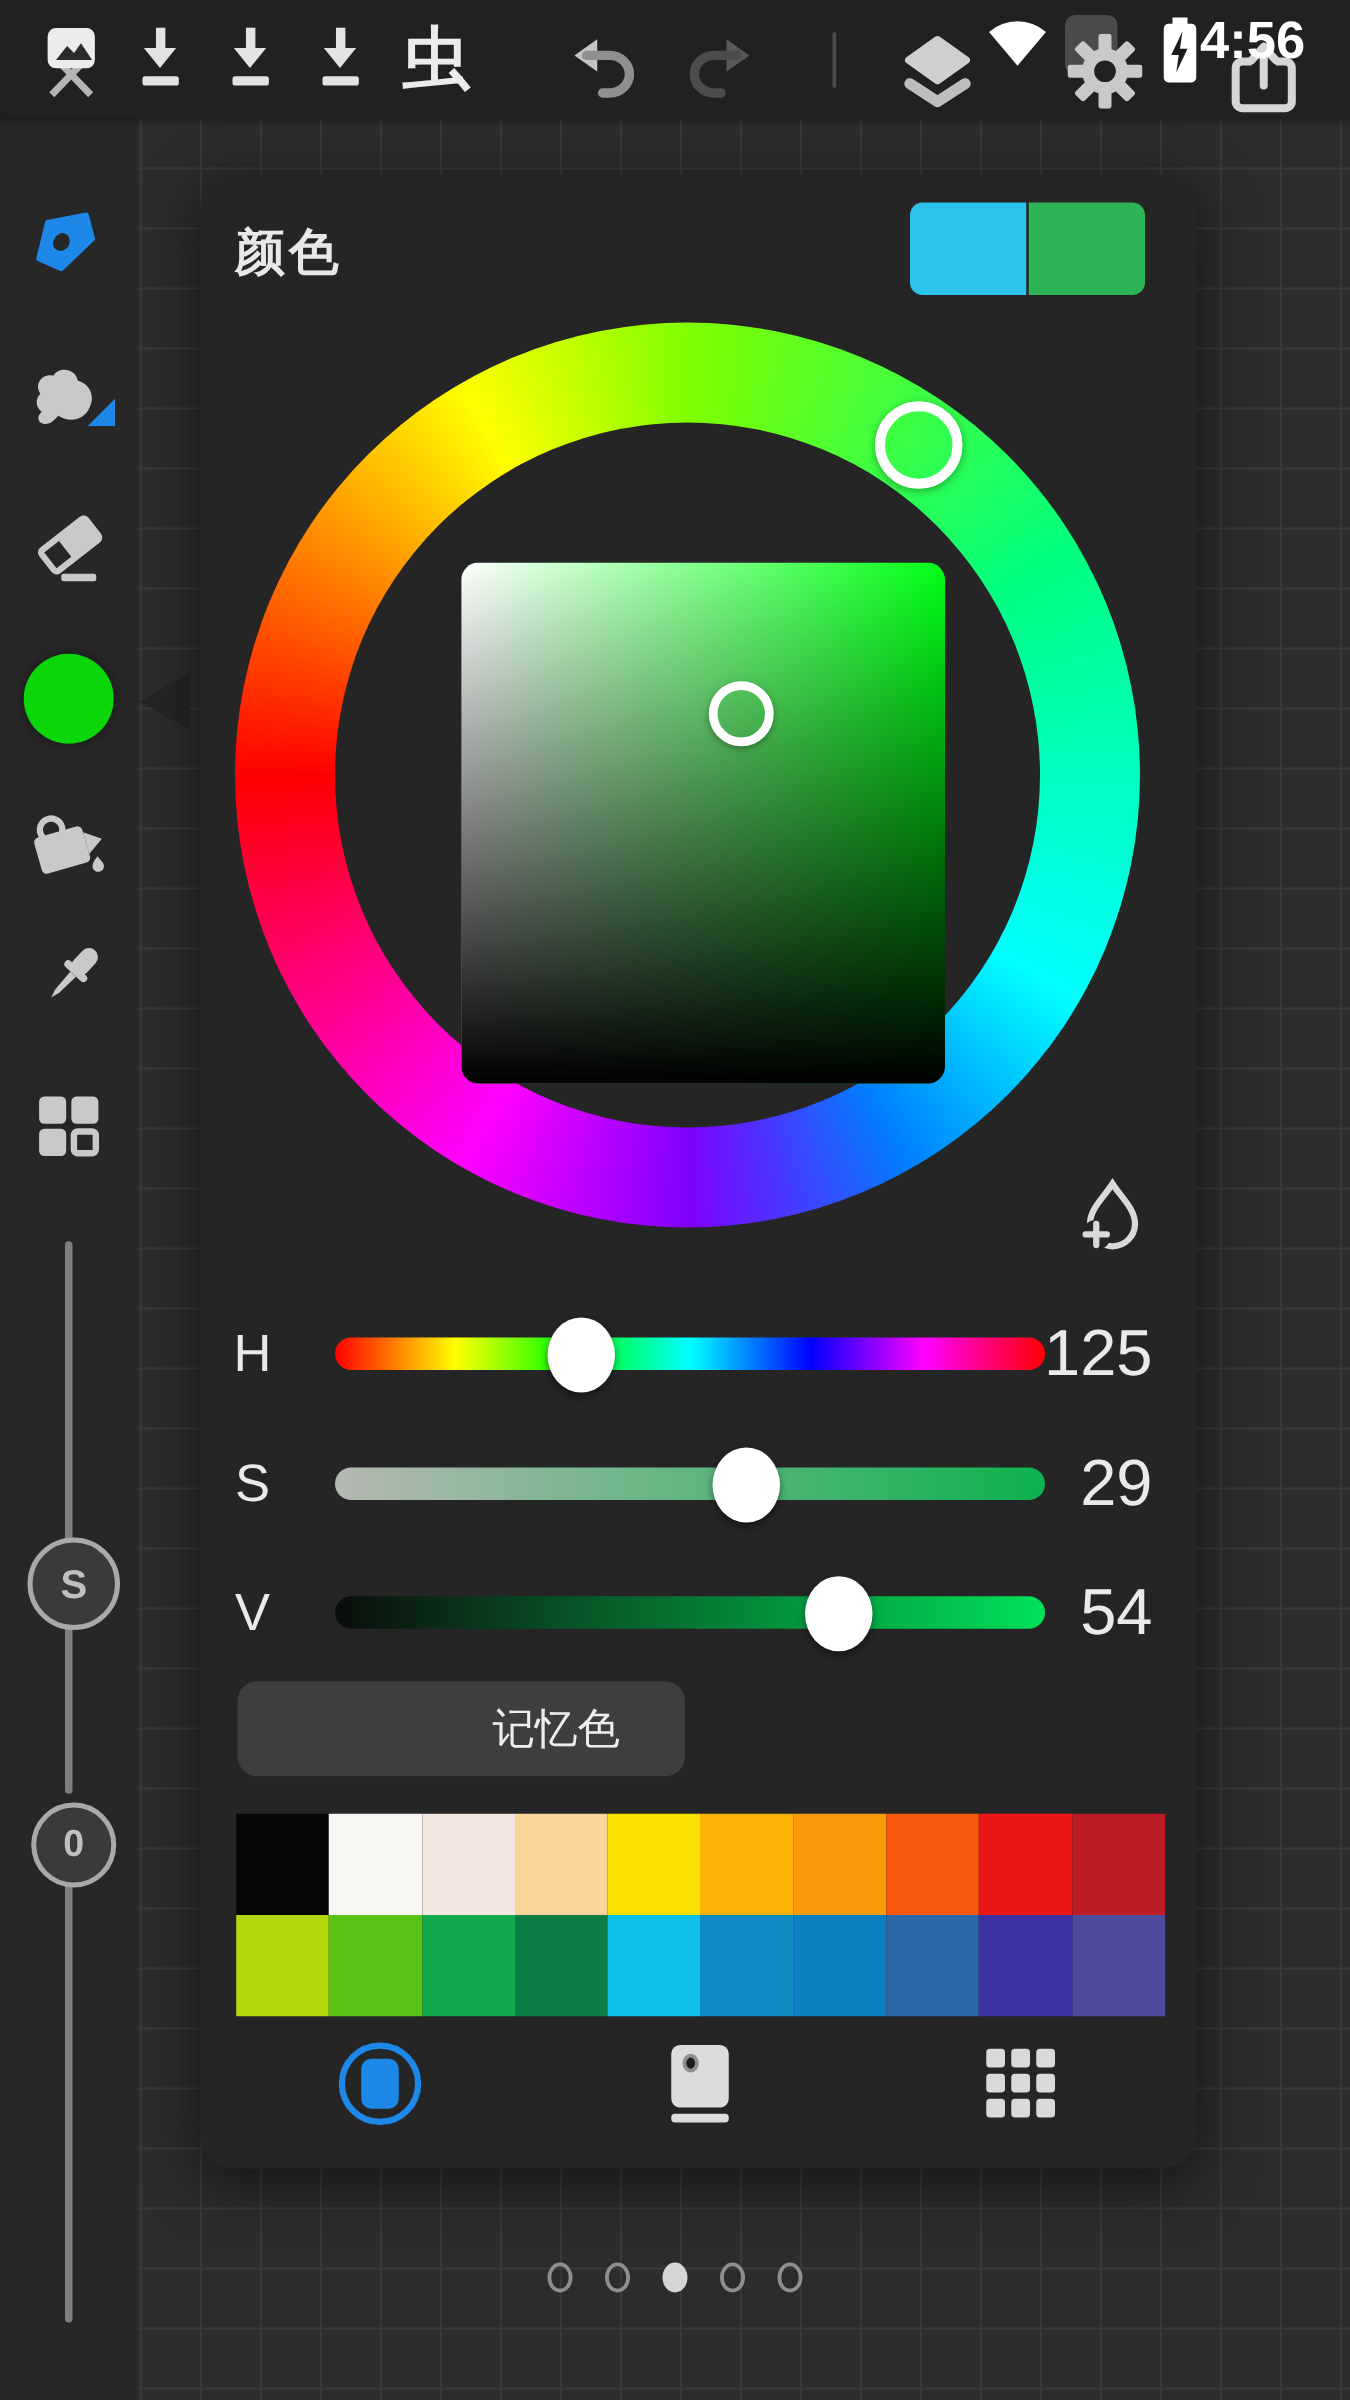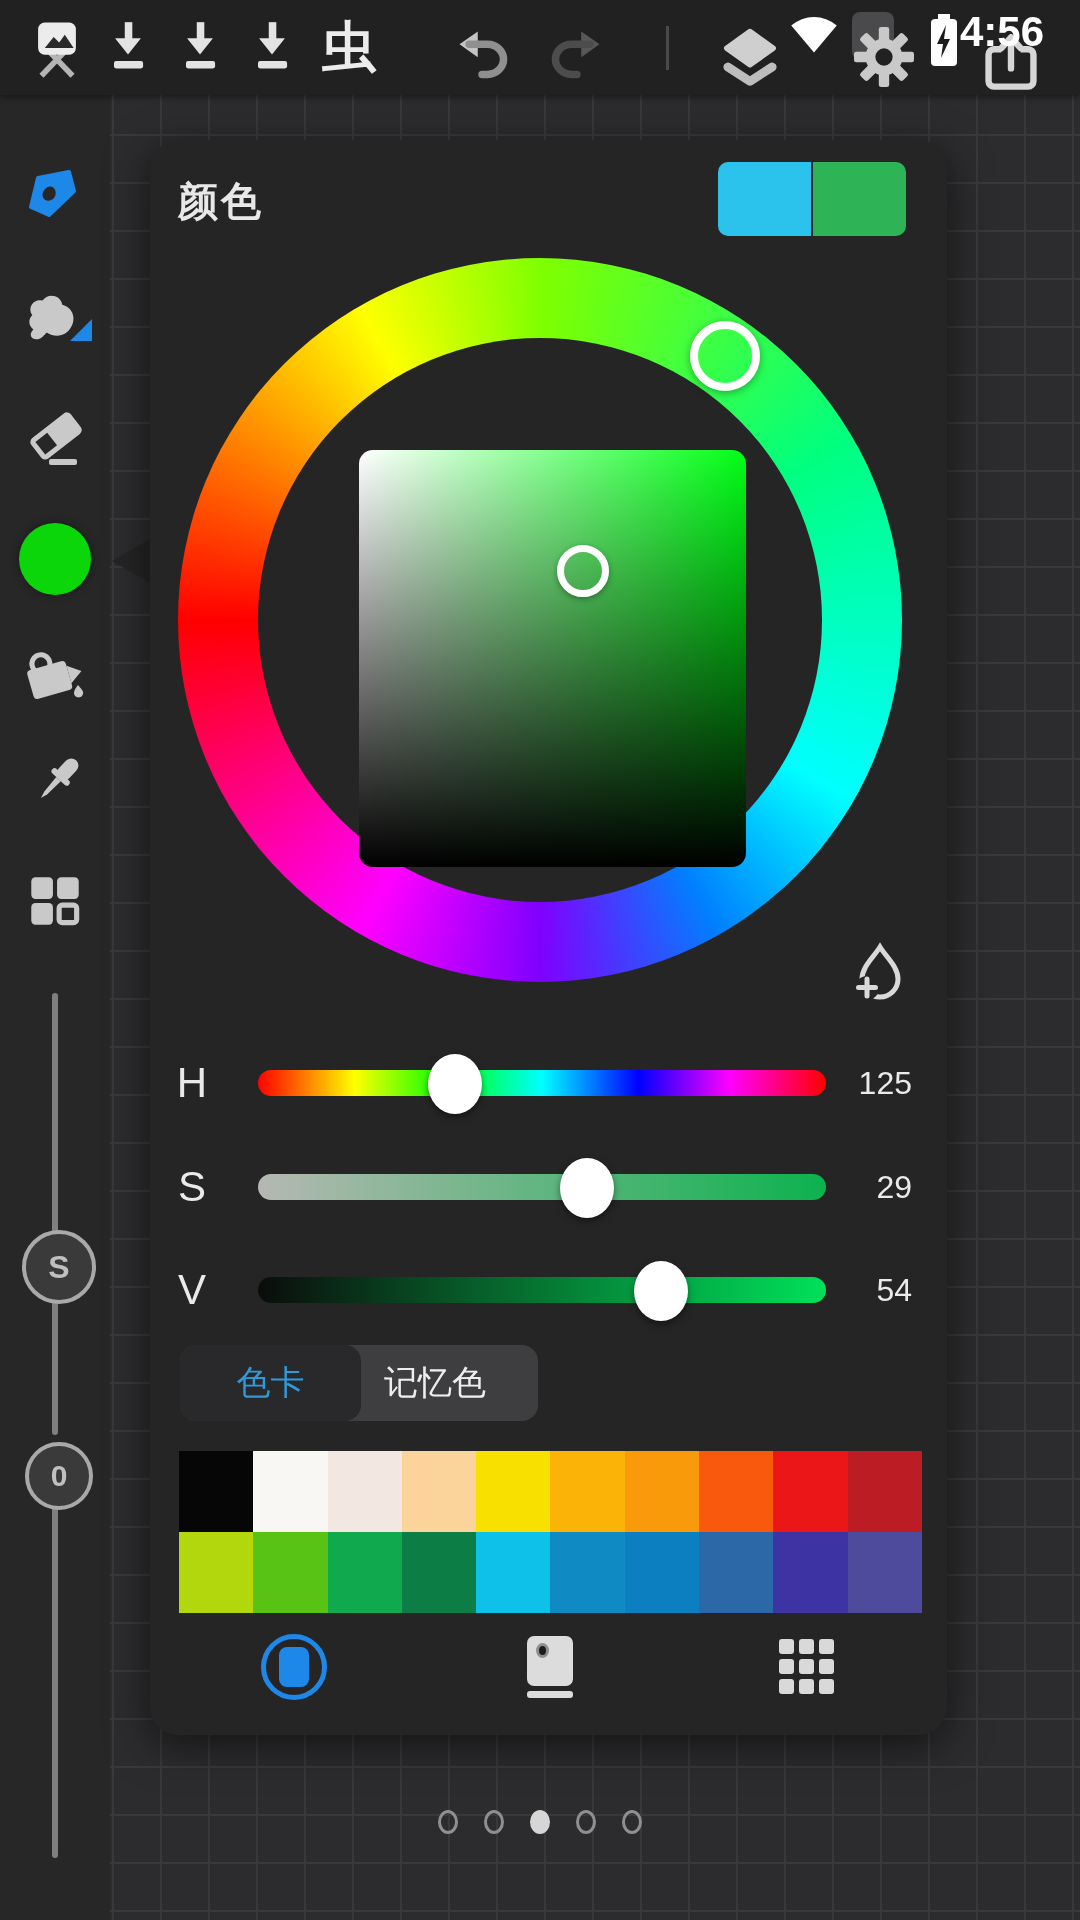--- a/index.html
+++ b/index.html
@@ -20,21 +20,21 @@
   
   .sidebar{position:absolute;left:0;top:95px;width:110px;height:1825px;background:#272727;z-index:20;}
   .tool{position:absolute;left:0;width:110px;display:flex;align-items:center;justify-content:center;}
   .cur-color{width:72px;height:72px;border-radius:50%;box-shadow:0 0 10px rgba(0,0,0,.4);}
   .sel-tri{position:absolute;left:70px;top:224px;width:22px;height:22px;background:#1e88e8;
     clip-path:polygon(100% 0,100% 100%,0 100%);}
   .vtrack{position:absolute;left:52px;width:6px;background:#7f7f7f;border-radius:3px;}
   .knob{position:absolute;border-radius:50%;background:#3a3a3a;border:4px solid #a9a9a9;
     display:flex;align-items:center;justify-content:center;color:#c0c0c0;font-weight:700;z-index:2;}
   
-  .panel{position:absolute;left:150px;top:140px;width:797px;height:1595px;background:#252526;border-radius:28px;
+  .panel{position:absolute;left:160px;top:140px;width:797px;height:1595px;background:#252526;border-radius:28px;
     z-index:25;box-shadow:0 10px 44px rgba(0,0,0,.55);}
   .panel-tail{position:absolute;left:112px;top:538px;width:0;height:0;z-index:24;
     border-top:23px solid transparent;border-bottom:23px solid transparent;border-right:40px solid #252526;}
   .panel-title{position:absolute;left:28px;top:34px;color:#e8e8e8;font-size:40px;font-weight:600;letter-spacing:3px;}
   .pair{position:absolute;left:568px;top:22px;display:flex;}
   .pair .sw{width:93px;height:74px;}
   .pair .sw.l{border-radius:10px 0 0 10px;margin-right:2px;}
   .pair .sw.r{border-radius:0 10px 10px 0;}
   .ring{position:absolute;left:28px;top:118px;width:724px;height:724px;border-radius:50%;
     background:conic-gradient(#80ff00,#00ff80 60deg,#00ffff 120deg,#0080ff 150deg,#8000ff 180deg,
@@ -44,21 +44,21 @@
     box-sizing:border-box;box-shadow:0 2px 8px rgba(0,0,0,.35);}
   .sv-square{position:absolute;left:209px;top:310px;width:387px;height:417px;border-radius:14px;}
   .sv-handle{position:absolute;width:52px;height:52px;border-radius:50%;border:7px solid #fff;
     box-sizing:border-box;box-shadow:0 2px 6px rgba(0,0,0,.35);}
   .drop-btn{position:absolute;left:700px;top:802px;width:60px;height:60px;}
   .srow{position:absolute;left:0;width:797px;height:64px;}
   .srow .lab{position:absolute;left:0;top:0;width:84px;height:64px;display:flex;align-items:center;
     justify-content:center;color:#eaeaea;font-size:42px;}
   .srow .track{position:absolute;left:108px;top:19px;width:568px;height:26px;border-radius:13px;}
   .srow .val{position:absolute;left:684px;top:0;width:78px;height:64px;display:flex;align-items:center;
-    justify-content:flex-end;color:#eaeaea;font-size:32px;}
+    justify-content:flex-end;color:#eaeaea;font-size:52px;}
   .track.h{background:linear-gradient(to right,#ff0000,#ffff00 17%,#00ff00 33%,#00ffff 50%,#0000ff 67%,#ff00ff 83%,#ff0000);}
   .track.s{background:linear-gradient(to right,#b6b8b2,#0cb24e);}
   .track.v{background:linear-gradient(to right,#0b0c0b,#00e15a);}
   .sl-handle{position:absolute;top:-16px;width:54px;height:60px;border-radius:50%;background:#fff;
     box-shadow:0 3px 7px rgba(0,0,0,.45);}
   .tabs{position:absolute;left:30px;top:1205px;width:358px;height:76px;background:#3e3e40;border-radius:16px;}
   .tab{position:absolute;top:0;height:76px;display:flex;align-items:center;justify-content:center;
     font-size:34px;color:#ededed;border-radius:16px;}
   .tab.t0{left:0;width:181px;}
   .tab.t1{left:181px;width:148px;}
@@ -278,21 +278,20 @@
     </div>
     <div class="srow" style="top:1118px;">
       <div class="lab">V</div>
       <div class="track v">
         <div class="sl-handle" style="left: 376.28px;"></div>
       </div>
       <div class="val">54</div>
     </div>
 
     <div class="tabs">
-      <div class="tab t0 active" id="tab0">色卡</div>
       <div class="tab t1" id="tab1">记忆色</div>
     </div>
 
     <div class="pal" style="top:1311px;">
         <div class="cell" style="background-color: rgb(6, 6, 6);"></div>
         <div class="cell" style="background-color: rgb(248, 247, 244);"></div>
         <div class="cell" style="background-color: rgb(243, 231, 225);"></div>
         <div class="cell" style="background-color: rgb(251, 212, 156);"></div>
         <div class="cell" style="background-color: rgb(248, 224, 0);"></div>
         <div class="cell" style="background-color: rgb(250, 179, 6);"></div>

